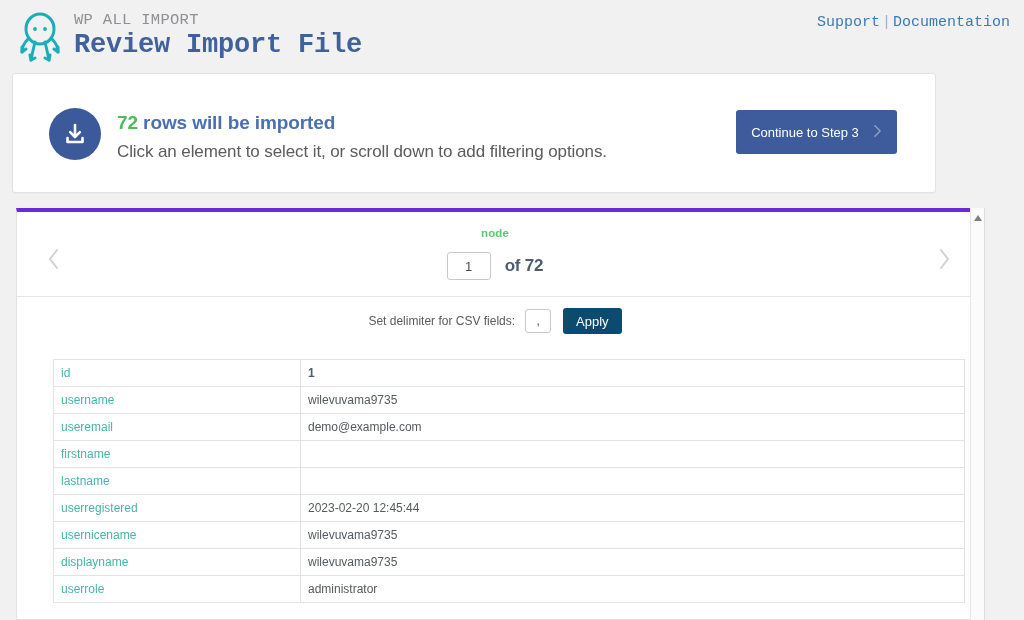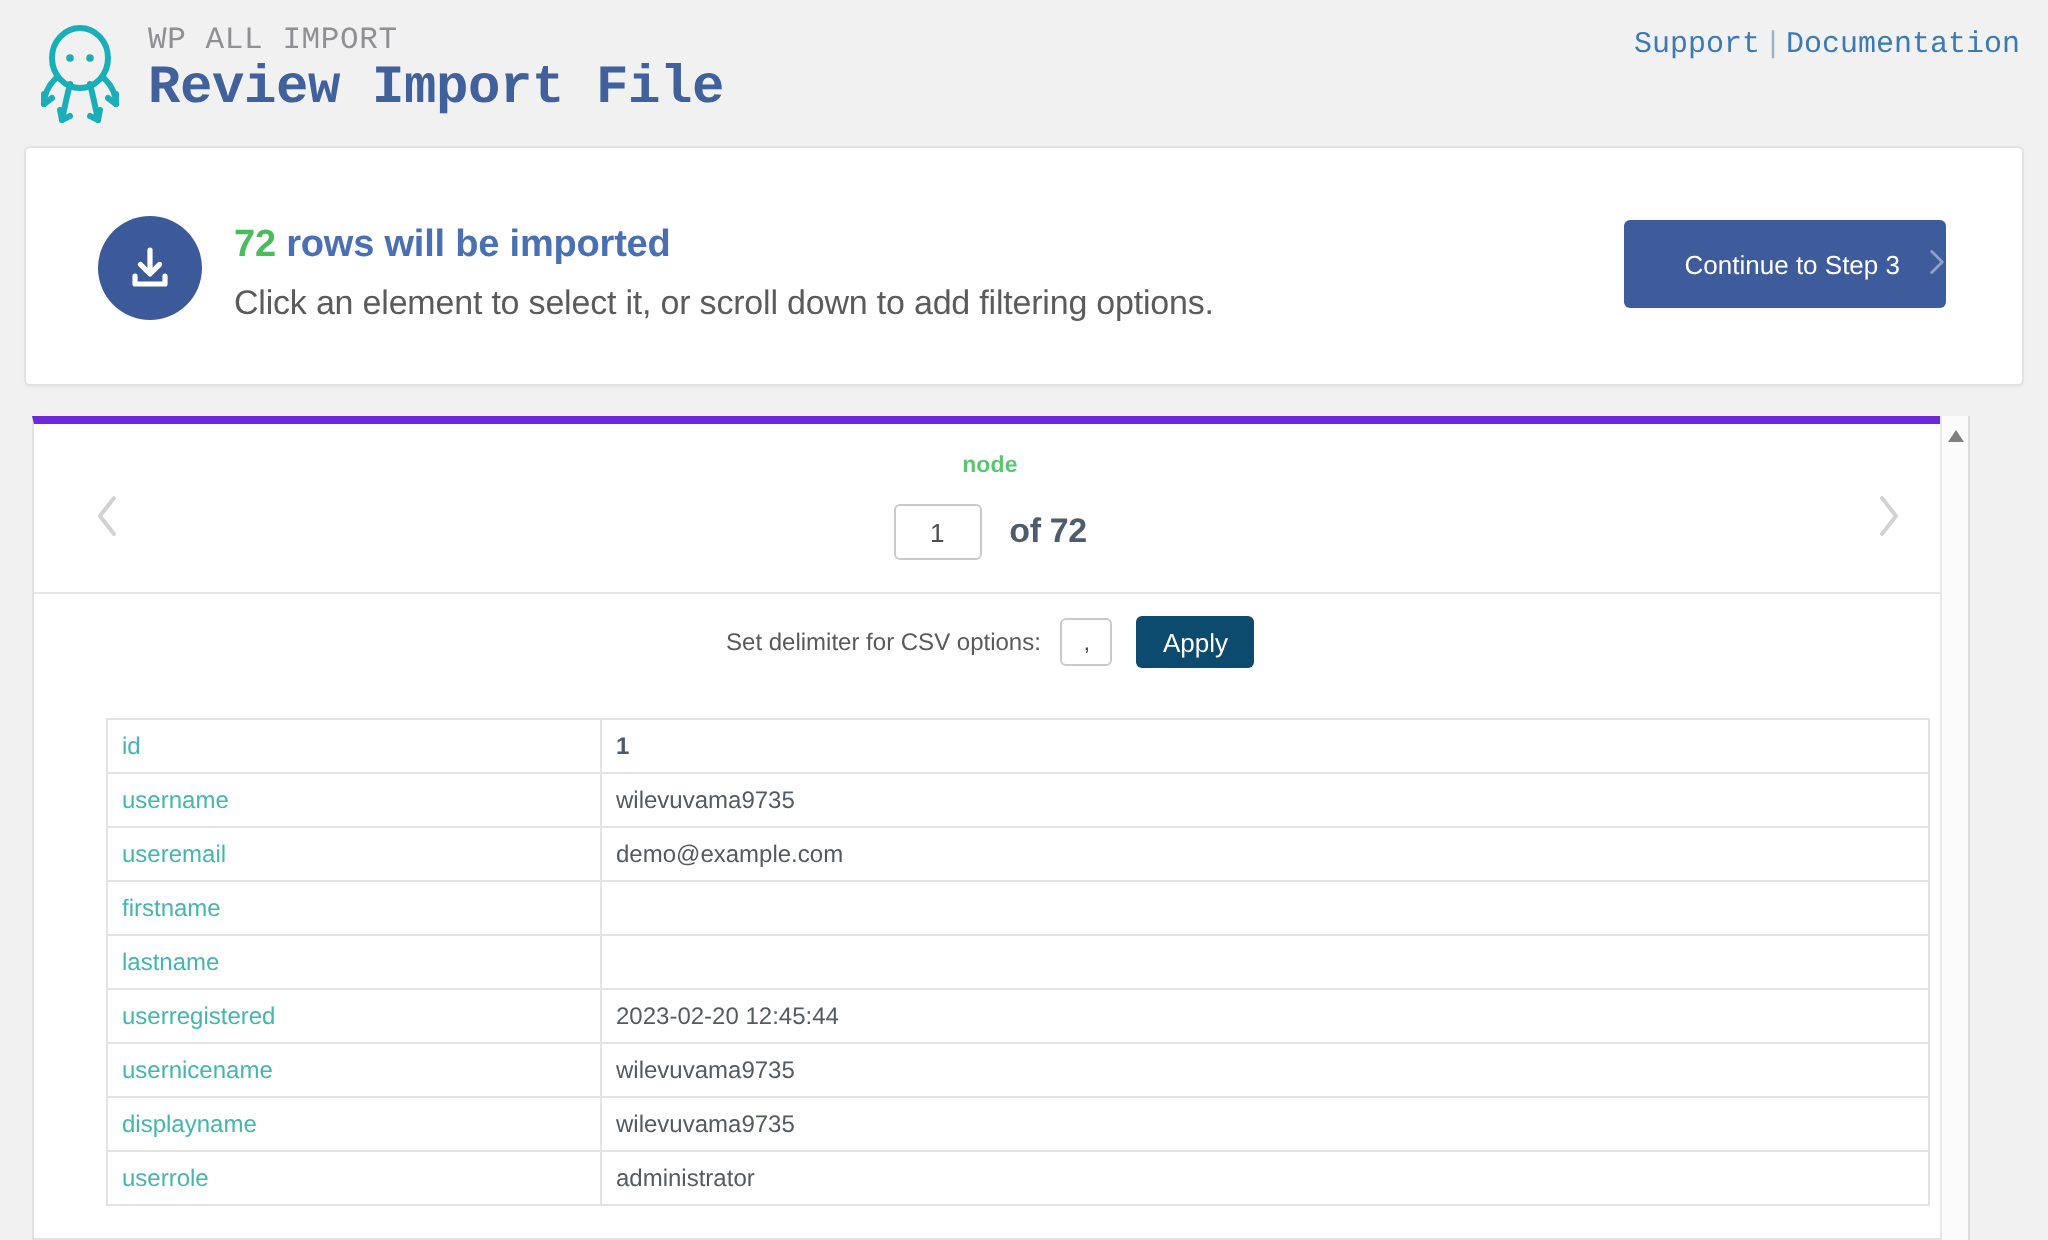--- a/index.html
+++ b/index.html
@@ -69,21 +69,21 @@
   }
   .header-links .sep {
     color: #9ab3cc;
     padding: 0 2px;
   }
 
   
   .notice-panel {
     position: absolute;
     left: 12px; top: 73px;
-    width: 1000px;
+    width: 924px;
     height: 120px;
     background: #ffffff;
     border: 1px solid #e2e2e2;
     border-radius: 3px;
     box-sizing: border-box;
     box-shadow: 0 1px 1px rgba(0,0,0,0.03);
   }
   .notice-icon {
     position: absolute;
     left: 36px; top: 34px;
@@ -123,21 +123,21 @@
     height: 44px;
     background: #3e5b9b;
     border: none;
     border-radius: 3px;
     color: #ffffff;
     font-size: 13px;
     font-family: "Liberation Sans", sans-serif;
     cursor: pointer;
     display: flex;
     align-items: center;
-    justify-content: flex-end;
+    justify-content: center;
     padding: 0;
   }
   .continue-btn .label { margin-right: 14px; }
   .continue-btn .chev {
     color: #8ea2c8;
     font-size: 15px;
     line-height: 1;
     display: inline-block;
   }
 
@@ -375,21 +375,21 @@
     </div>
 
     <span class="pager-arrow right">
       <svg viewBox="0 0 14 24" width="14" height="24" aria-hidden="true">
         <path d="M4 3 L11 12 L4 21" fill="none" stroke="#d2d2d2" stroke-width="2" stroke-linecap="round" stroke-linejoin="round"></path>
       </svg>
     </span>
   </div>
 
   <div class="delimiter-row">
-    <span class="delimiter-label">Set delimiter for CSV options:</span>
+    <span class="delimiter-label">Set delimiter for CSV fields:</span>
     <input class="delimiter-input" type="text" value="," style="">
     <button class="apply-btn">Apply</button>
   </div>
 
   <table class="data-table">
     <tbody>
         <tr class="first">
           <td class="k">id</td>
           <td class="v">1</td>
         </tr>

